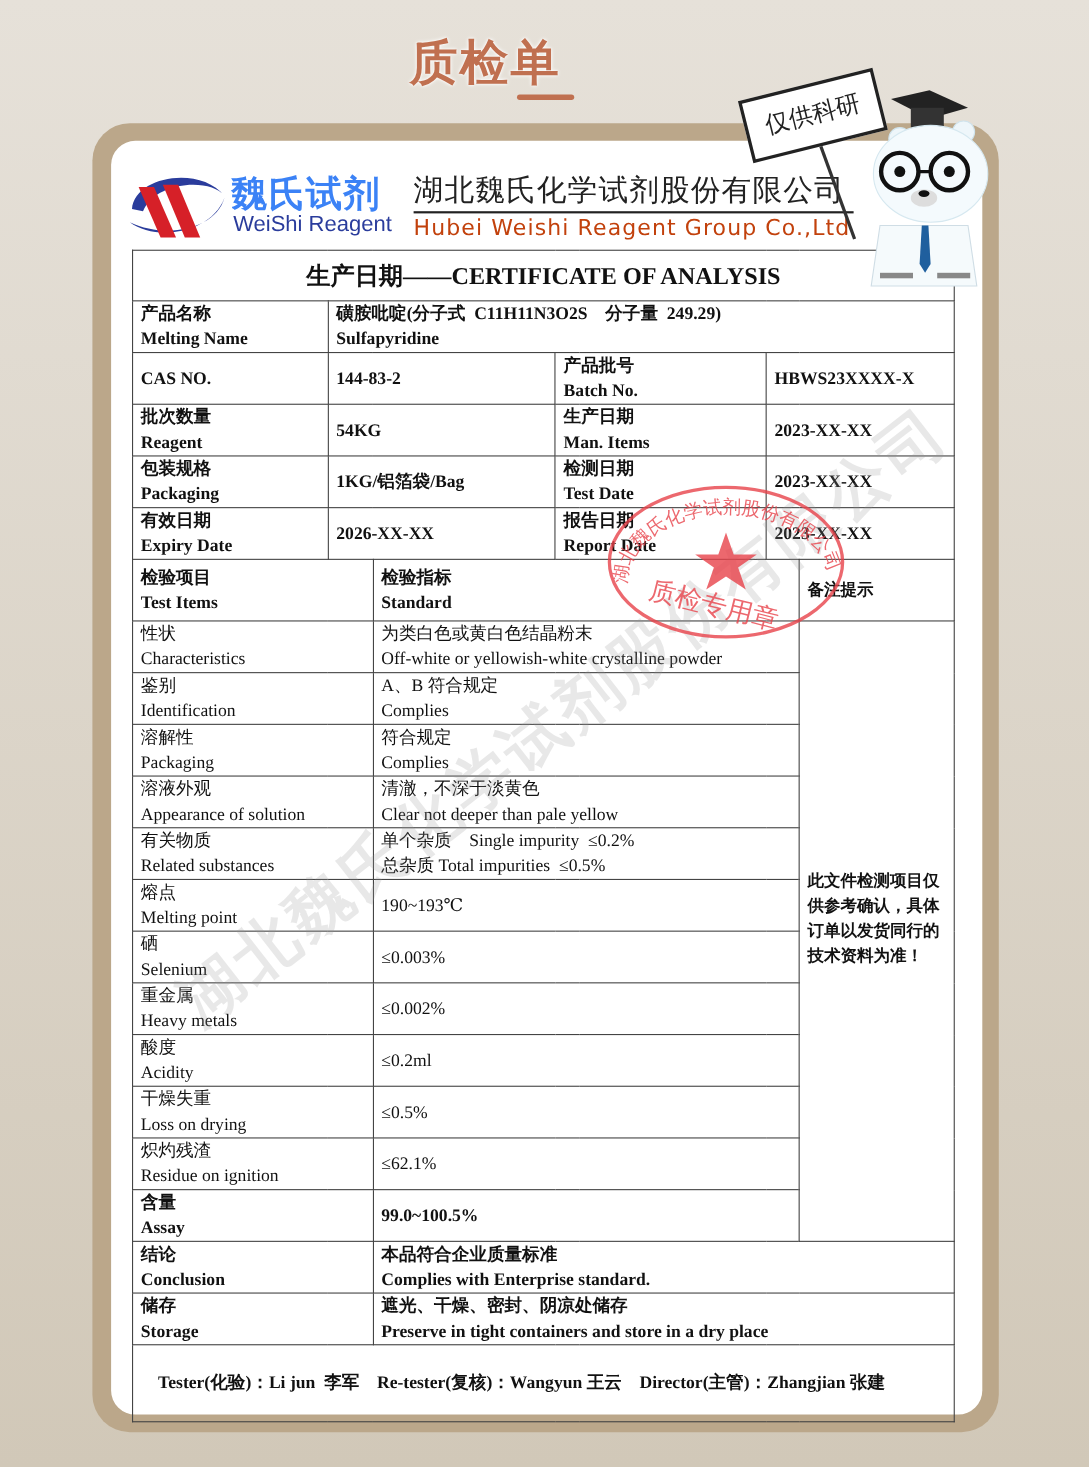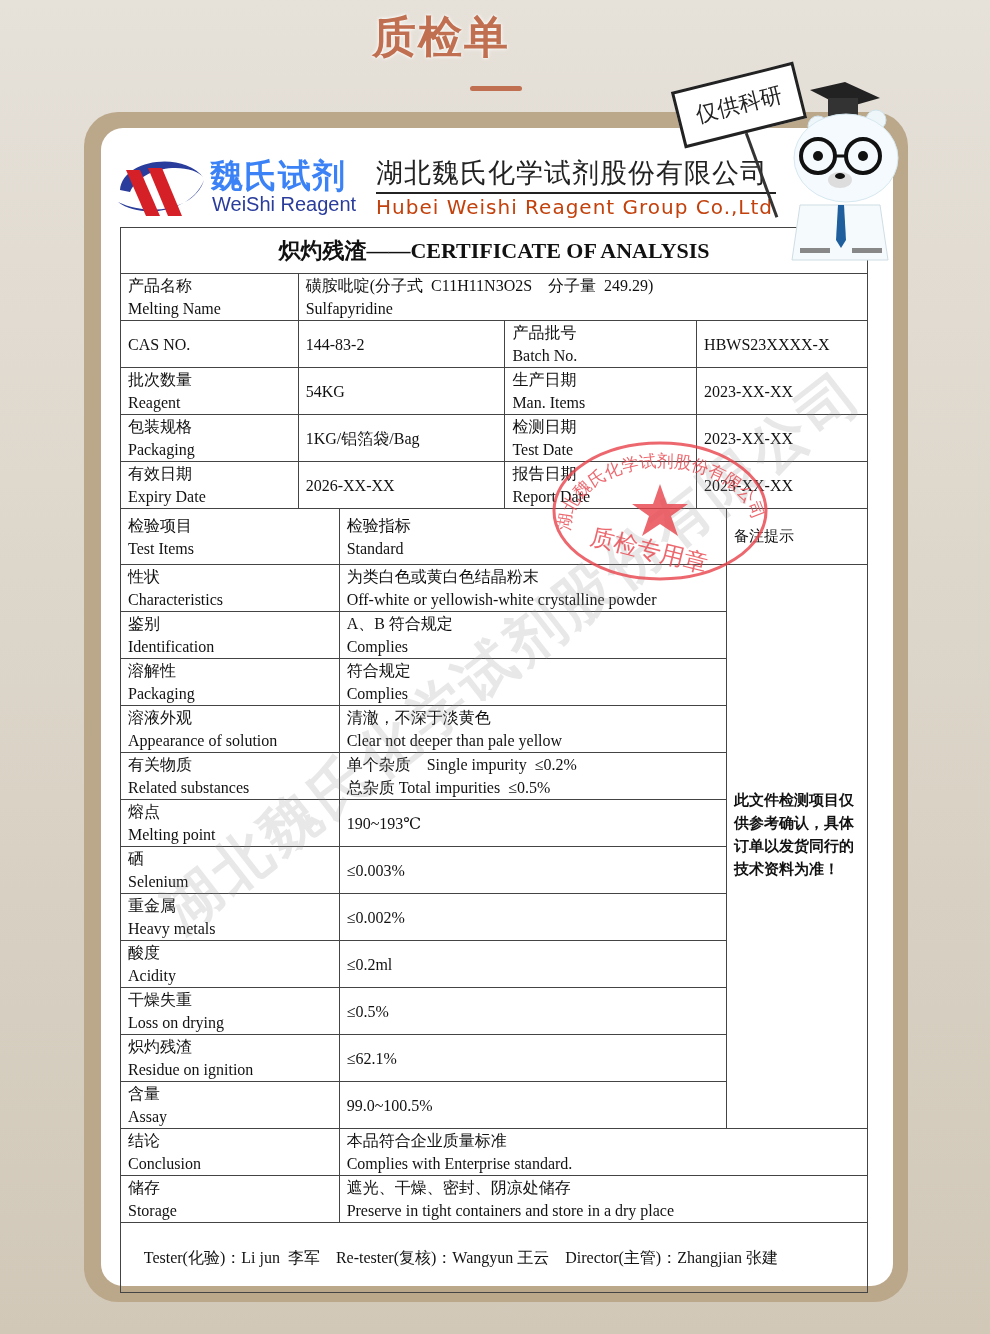--- a/index.html
+++ b/index.html
@@ -1,38 +1,38 @@
 <!DOCTYPE html>
 <html><head>
 <meta charset="utf-8">
 <style>
 *{box-sizing:border-box;margin:0;padding:0}
 html,body{width:990px;height:1334px;overflow:hidden}
 body{background:linear-gradient(#e6e1d9,#d1c8b8);font-family:"Liberation Serif","DejaVu Serif",serif;position:relative;color:#111}
-.page-title{position:absolute;top:8px;left:0;width:882px;text-align:center;font-family:"DejaVu Sans",sans-serif;font-size:44px;font-weight:bold;color:#c07050;letter-spacing:2px;text-shadow:0 0 2px #fff,0 0 4px #fff}
+.page-title{position:absolute;top:28px;left:0;width:882px;text-align:center;font-family:"DejaVu Sans",sans-serif;font-size:44px;font-weight:bold;color:#c07050;letter-spacing:2px;text-shadow:0 0 2px #fff,0 0 4px #fff}
 .title-bar{position:absolute;top:86px;left:470px;width:52px;height:5px;border-radius:3px;background:#c07050}
 .frame{position:absolute;left:84px;top:112px;width:824px;height:1190px;background:#bba78a;border-radius:34px}
 .card{position:absolute;left:101px;top:128px;width:792px;height:1158px;background:#fff;border-radius:22px}
 .logo{position:absolute;left:112px;top:150px;width:96px;height:72px}
 .brand-cn{position:absolute;left:210px;top:154px;font-family:"DejaVu Sans",sans-serif;font-weight:bold;font-size:33px;color:#3b82f6;letter-spacing:1px}
 .brand-en{position:absolute;left:212px;top:193px;font-family:Liberation Sans, sans-serif;font-size:20px;color:#2a3c9c}
 .company-cn{position:absolute;left:376px;top:155px;font-family:"DejaVu Sans",sans-serif;font-size:27px;color:#222;letter-spacing:1px}
 .company-line{position:absolute;left:376px;top:192px;width:400px;height:2px;background:#222}
 .company-en{position:absolute;left:376px;top:195px;font-family:"DejaVu Sans",sans-serif;font-size:20px;color:#c2410c;letter-spacing:1px}
 .sign{position:absolute;left:676px;top:76px;width:126px;height:58px;background:#fff;border:3px solid #222;transform:rotate(-14deg);font-family:"DejaVu Sans",sans-serif;font-size:22px;text-align:center;line-height:52px;color:#222;z-index:5}
 .sign-stick{position:absolute;left:760px;top:130px;width:3px;height:90px;background:#333;transform:rotate(-20deg);z-index:4}
 .mascot{position:absolute;left:770px;top:80px;width:130px;height:185px;z-index:6}
 table.coa{position:absolute;left:120px;top:227px;width:748px;border-collapse:collapse;font-size:16px;line-height:23px;background:transparent}
 table.coa td{border:1.5px solid #444;padding:0 7px;vertical-align:middle}
-.b{font-weight:normal}
+.b{font-weight:bold}
 .heading-row td{height:46px;text-align:center;font-size:22px;font-weight:bold}
 .r2 td{height:47px}
 .ri td{height:47px}
 .note-cell{vertical-align:top!important;font-family:"DejaVu Sans",sans-serif;font-weight:bold;font-size:15px;line-height:23px;padding-top:224px!important}
-.sig td{height:38px;font-weight:normal;font-size:16px}
+.sig td{height:38px;font-weight:bold;font-size:16px}
 .stamp{position:absolute;left:548px;top:436px;width:224px;height:150px;z-index:3;pointer-events:none;opacity:.8}
 .watermark{position:absolute;left:170px;top:880px;font-family:"DejaVu Sans",sans-serif;font-weight:bold;font-size:58px;color:rgba(150,150,150,.22);transform:rotate(-38deg);transform-origin:left center;white-space:nowrap;z-index:2;pointer-events:none;letter-spacing:4px}
 </style>
 </head>
 <body>
 
 <div class="page-title">质检单</div>
 <div class="title-bar"></div>
 
 <div class="frame"></div>
@@ -88,21 +88,21 @@
       <col style="width:178px">
       <col style="width:41px">
       <col style="width:166px">
       <col style="width:22px">
       <col style="width:170px">
       <col style="width:30px">
       <col style="width:141px">
     </colgroup>
   <tbody>
       <tr class="heading-row">
-        <td colspan="7">炽灼残渣——CERTIFICATE OF ANALYSIS</td>
+        <td colspan="7">生产日期——CERTIFICATE OF ANALYSIS</td>
       </tr>
   <tr class="r2">
     <td class="b">
           <div>产品名称</div>
           <div>Melting Name</div>
         </td>
     <td colspan="6" class="b">
           <div style="white-space:pre">磺胺吡啶(分子式  C11H11N3O2S    分子量  249.29)</div>
           <div>Sulfapyridine</div>
         </td>

